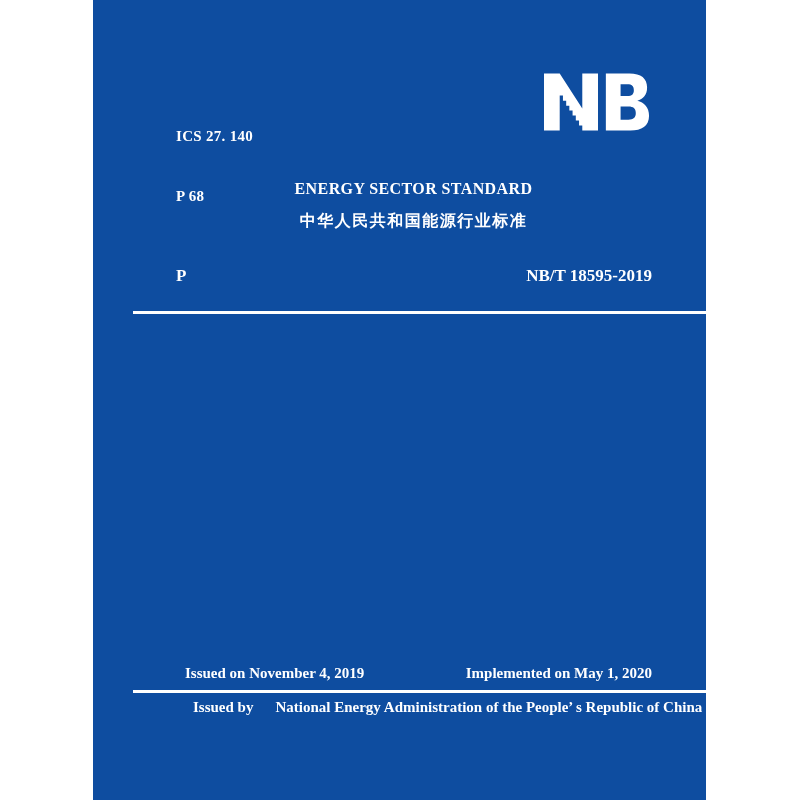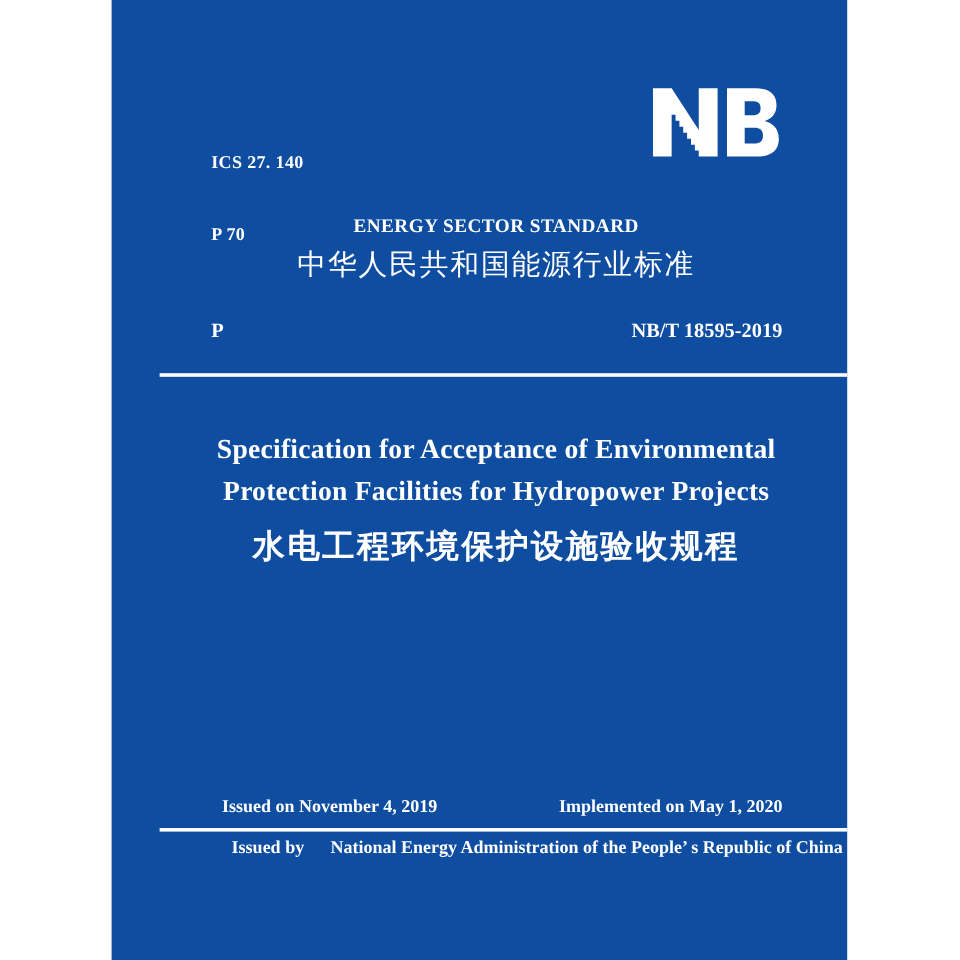--- a/index.html
+++ b/index.html
@@ -50,22 +50,22 @@
   }
   .standard-name .en-line {
     font-size: 16px;
     font-weight: bold;
     line-height: 25px;
     letter-spacing: 0.4px;
   }
   .standard-name .cn-line {
     margin-top: 9px;
     font-family: "Liberation Sans", "DejaVu Sans", sans-serif;
-    font-size: 24px;
-    font-weight: normal;
+    font-size: 16px;
+    font-weight: bold;
     letter-spacing: 1.5px;
     line-height: 22px;
   }
   
   .code-row {
     position: absolute;
     top: 266px;
     left: 0;
     width: 100%;
     padding: 0 54px 0 83px;
@@ -131,21 +131,21 @@
   }
   .issuedby-row .issuer-label { margin-right: 22px; }
 </style>
 </head>
 <body>
 
 <div class="cover">
 
   <div class="ics-block">
     <div>ICS 27. 140</div>
-    <div>P 70</div>
+    <div>P 68</div>
   </div>
 
   <div class="nb-logo" role="img" aria-label="NB">
     <svg viewBox="0 0 110 58" xmlns="http://www.w3.org/2000/svg">
 
       <path fill="#ffffff" d="M0,0 L16,0 L39,35.5 L39,0 L55,0 L55,58 L39,58
         L39,52.9 L35.7,52.9 L35.7,47.9 L32.4,47.9 L32.4,42.8 L29.1,42.8
         L29.1,37.7 L25.8,37.7 L25.8,32.7 L22.6,32.7 L22.6,27.6 L19.3,27.6
         L19.3,22.5 L16,22.5 L16,58 L0,58 Z"></path>
 
@@ -162,25 +162,20 @@
     <div class="cn-line">中华人民共和国能源行业标准</div>
   </div>
 
   <div class="code-row">
     <span>P</span>
     <span>NB/T 18595-2019</span>
   </div>
 
   <div class="rule rule-top"></div>
 
-  <div class="title-block">
-    <div class="title-en">Specification for Acceptance of Environmental</div>
-    <div class="title-en">Protection Facilities for Hydropower Projects</div>
-    <div class="title-cn">水电工程环境保护设施验收规程</div>
-  </div>
 
   <div class="dates-row">
     <span>Issued on November 4, 2019</span>
     <span>Implemented on May 1, 2020</span>
   </div>
 
   <div class="rule rule-footer"></div>
 
   <div class="issuedby-row">
     <span class="issuer-label">Issued by</span><span>National Energy Administration of the People’ s Republic of China</span>

